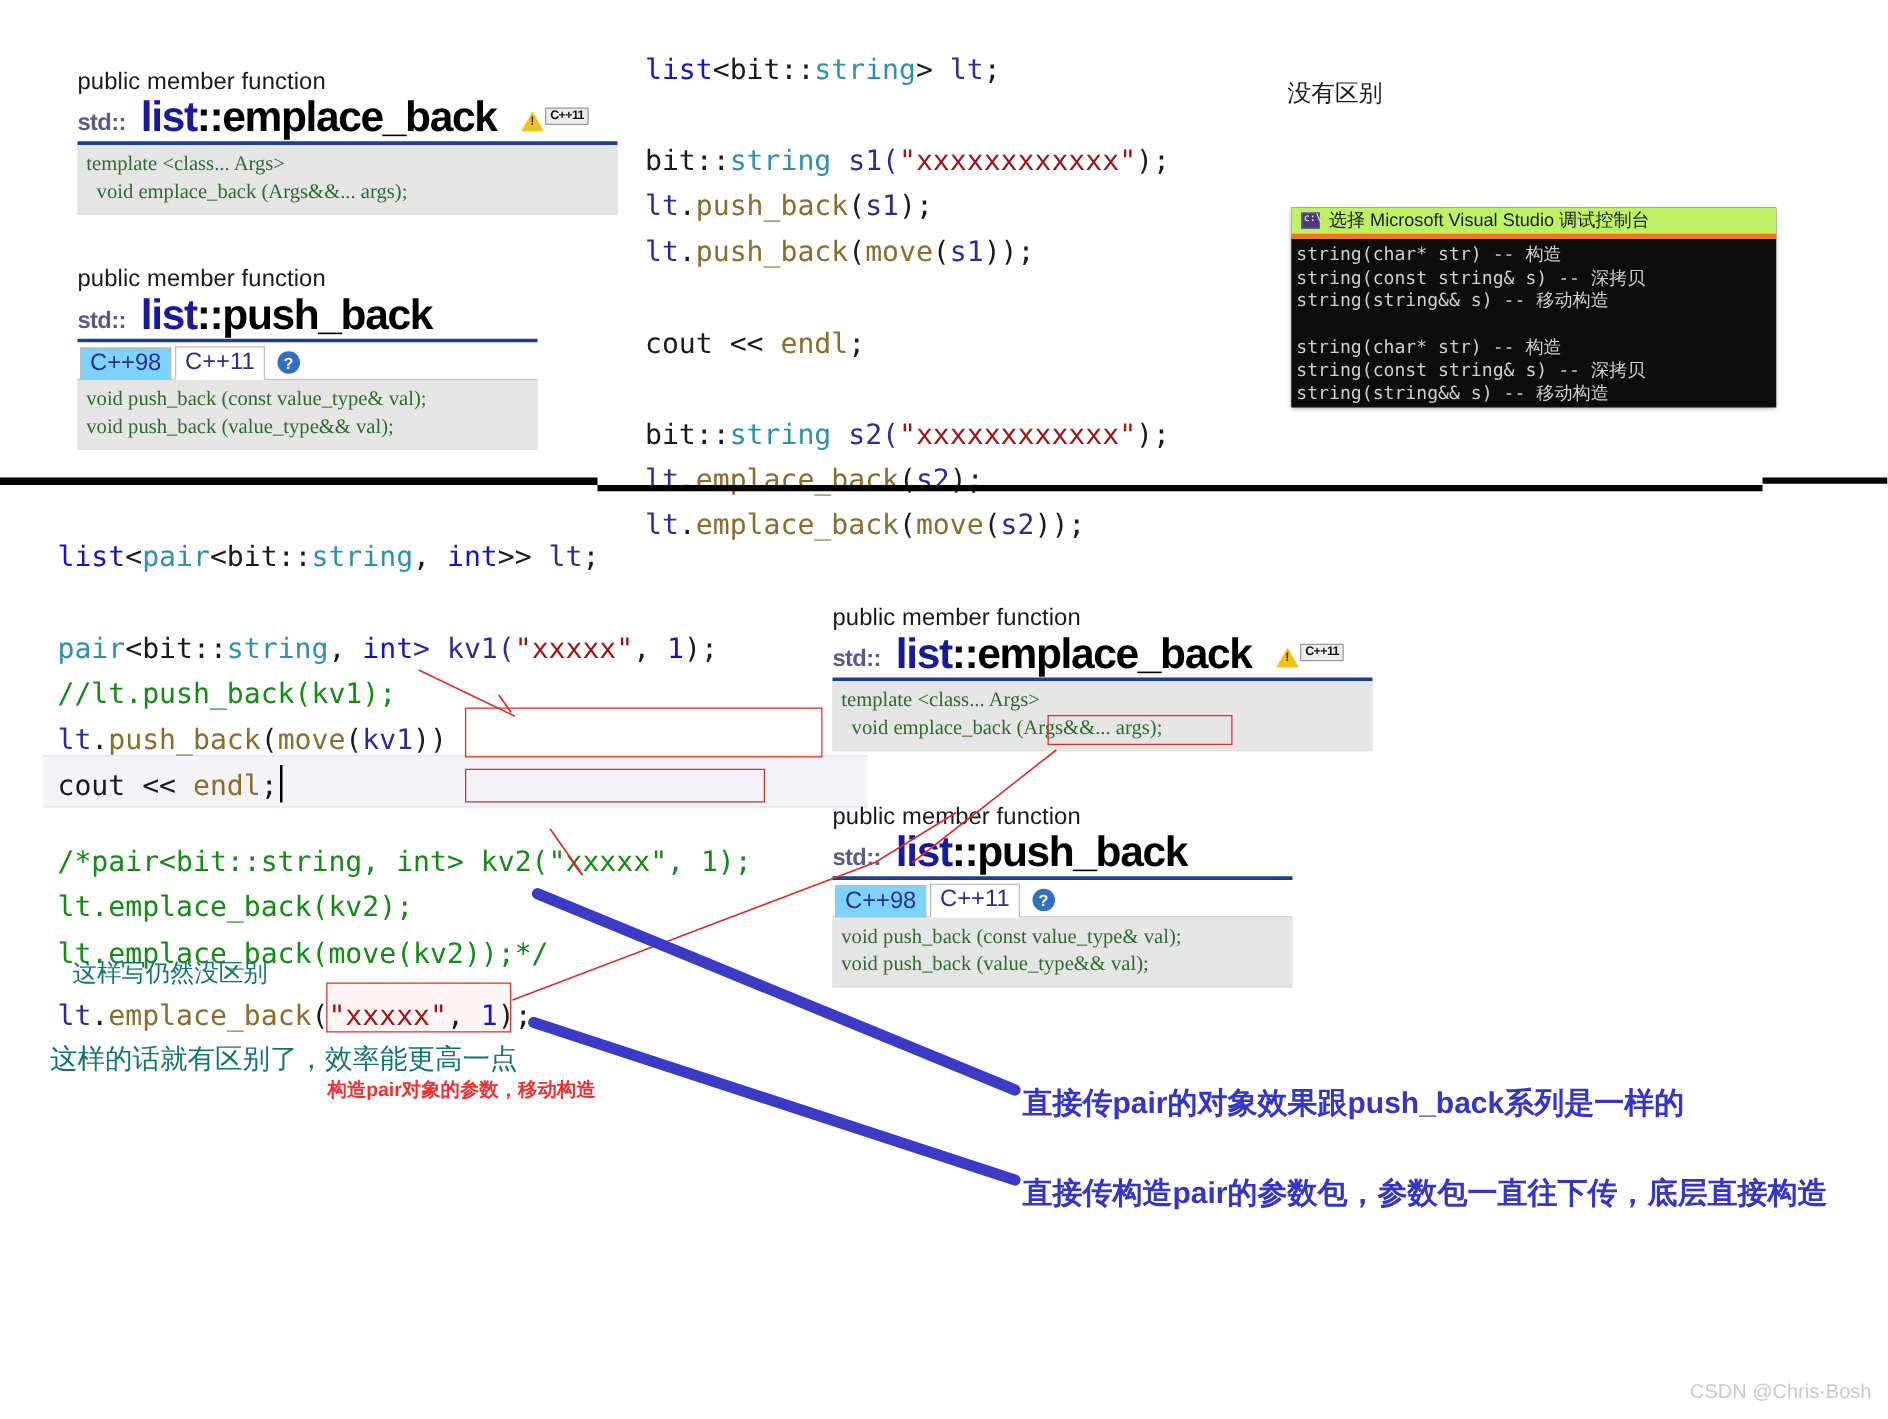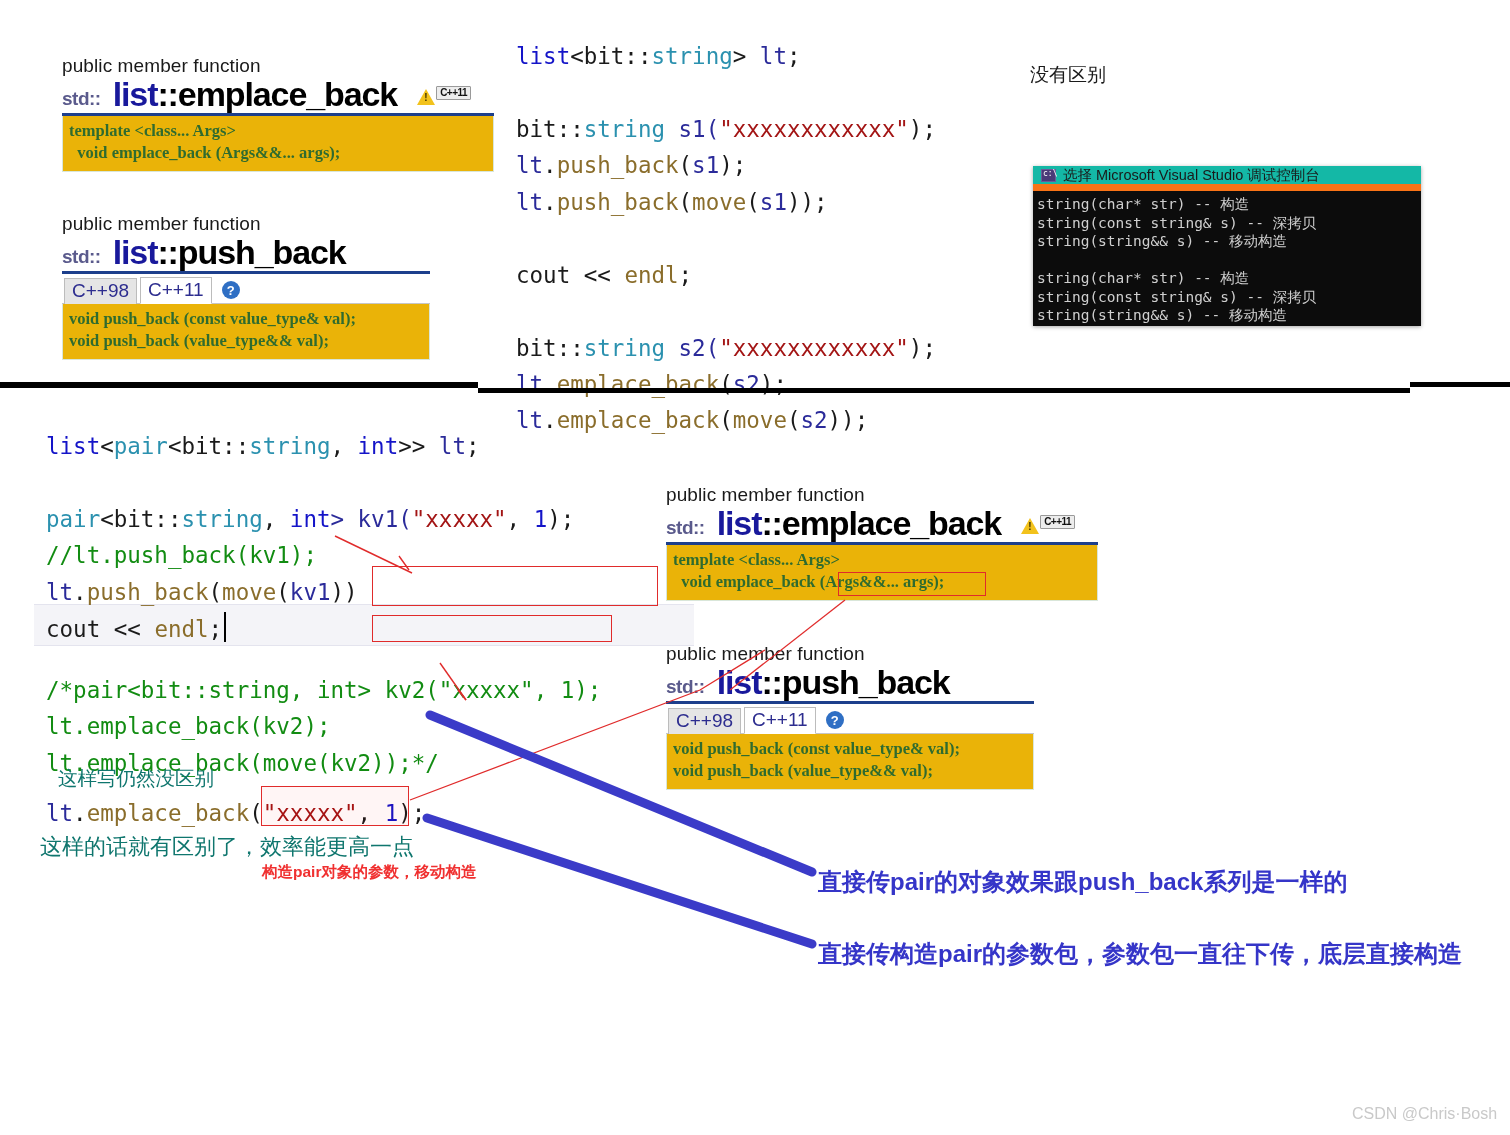--- a/index.html
+++ b/index.html
@@ -38,30 +38,30 @@
   .warn-tri:after { content:"!"; position:absolute; left:-2px; top:4px; font-size:10px;
                     font-weight:bold; color:#3d3000; font-family:"Liberation Sans",sans-serif; }
   .cpp-badge {
     display:inline-block; border:1px solid #9a9a9a; background:#ededed;
     font-family:"Liberation Sans", sans-serif; font-size:10px; font-weight:bold;
     color:#111; padding:1px 3px 1px 3px; line-height:1.0; border-radius:1px;
     letter-spacing:-.5px; margin-top:-3px;
   }
   .ref-rule { border-top: 3px solid #1d3f8c; margin-top: 2px; }
   .ref-code {
-    background: #eab308; border: 1px solid #d9e6d9; border-top:none;
+    background: #e5e5e5; border: 1px solid #d9e6d9; border-top:none;
     font-family: "Liberation Serif", serif; font-size: 16.5px; color:#2f6b2f;
-    padding: 4px 8px 6px 6px; line-height: 1.35; white-space: pre; font-weight: bold;
+    padding: 4px 8px 6px 6px; line-height: 1.35; white-space: pre;
   }
 
   .tabs { display: flex; align-items: flex-end; border-bottom:1px solid #c6c6c6;
           background:#ffffff; padding-left:2px; height:30px;}
   .tab { font-family:"Liberation Sans", sans-serif; font-size:19px; color:#2d2d8f;
          padding: 1px 7px 2px 7px; border:1px solid #bcbcbc; border-bottom:none;
-         background:#e5e5e5; margin-right:3px; position:relative; top:1px; }
+         background:#7dd3fc; margin-right:3px; position:relative; top:1px; }
   .tab.active { background:#ffffff; border-bottom:1px solid #fff; }
   .qmark { width:18px;height:18px;border-radius:50%;background:#2f6fc4;color:#fff;
            font-size:13px;font-weight:bold;display:flex;align-items:center;justify-content:center;
            margin-left:7px; margin-bottom:4px; }
 
   
   .code {
     position: absolute;
     font-family: "DejaVu Sans Mono", monospace;
     white-space: pre;
@@ -74,23 +74,23 @@
   .fn      { color: #8a6d2b; }  
   .var     { color: #2b2b9a; }  
   .str     { color: #a31515; }  
   .pl      { color: #1a1a1a; }  
   .cmt     { color: #128c12; }  
   .num     { color: #1414c8; }
 
   
   .console { position:absolute; background:#0c0c0c; box-shadow:0 1px 4px rgba(0,0,0,.35); }
   .console-title {
-    background:#14b8a6; color:#1a1a1a; height:25px; display:flex; align-items:center;
+    background:#bef264; color:#1a1a1a; height:25px; display:flex; align-items:center;
     padding-left:8px; font-family:"Liberation Sans",sans-serif; font-size:14.5px;
-    border-bottom:7px solid #f97316;
+    border-bottom:4px solid #f97316;
   }
   .console-ico { width:15px;height:13px;background:#4a3a78;margin-right:7px;position:relative;
                  border:1px solid #6a5a98; }
   .console-ico:after { content:"c:\\"; position:absolute; left:1px; top:-1px; font-size:8px; color:#fff;
                        font-family:"DejaVu Sans Mono",monospace; }
   .console-body {
     color:#cfcfcf; font-family:"DejaVu Sans Mono", monospace;
     padding:4px 4px 6px 4px; white-space:pre; line-height:1.28;
   }
 

